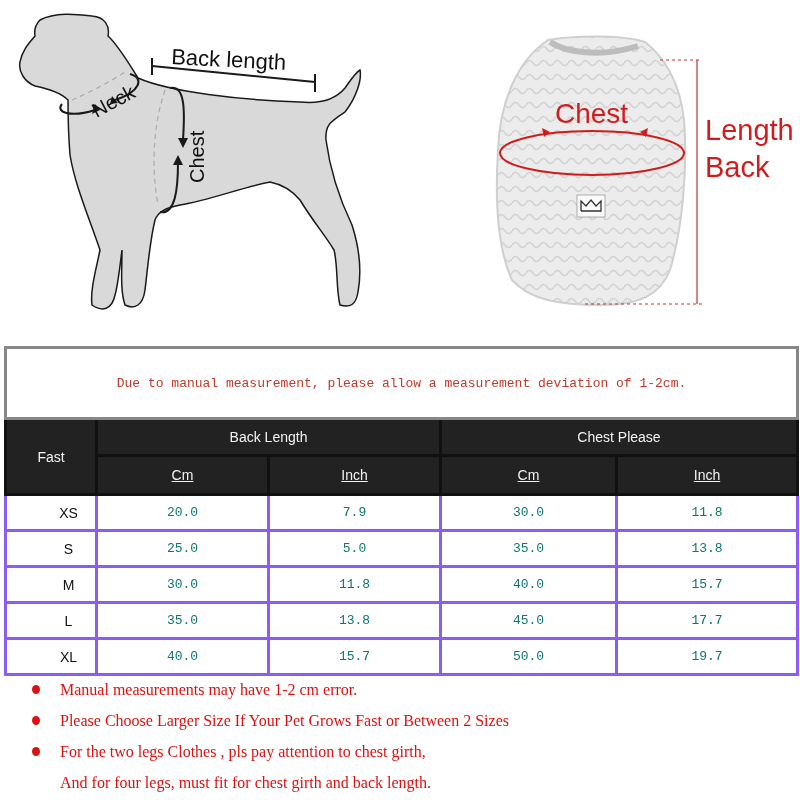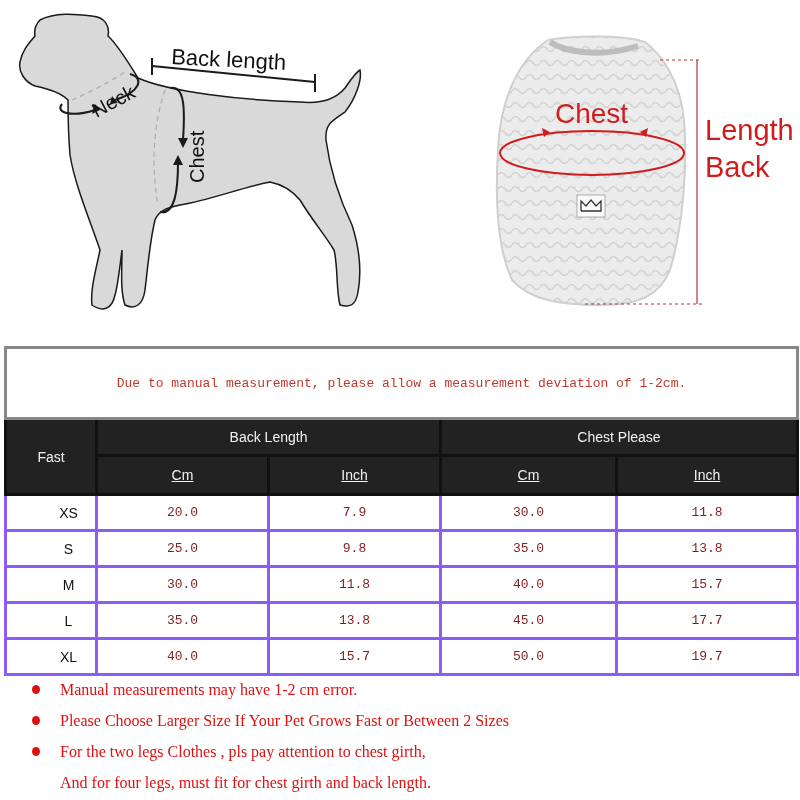--- a/index.html
+++ b/index.html
@@ -18,21 +18,21 @@
   .sw-chest { left:555px; top:98px; font-size:28px; }
   .sw-back { left:705px; top:112px; font-size:29px; line-height:37px; text-align:left; }
 
   .size-table-wrap { position:absolute; left:4px; top:346px; width:792px; }
   table.size-table { border-collapse:collapse; width:792px; table-layout:fixed; }
   .size-table td, .size-table th { border:3px solid #8b5cf6; text-align:center; padding:0; }
   .note-row td { height:68px; background:#fff; color:#c0392b; font-family:"Liberation Mono", monospace; font-size:13px; border-color:#888; }
   .hdr th { background:#222222; color:#f2f2f2; font-weight:normal; font-size:14px; border-color:#111; }
   .hdr1 th { height:34px; }
   .hdr2 th { height:36px;text-decoration:underline; }
-  .body-row td { height:33px; font-size:13px; color:#7f1d1d; }
+  .body-row td { height:33px; font-size:13px; color:#0f766e; }
   .body-row td.size-cell { font-family:"Liberation Sans", sans-serif; font-size:14px; color:#111;padding-left:35px; }
   .body-row td.num { font-family:"Liberation Mono", monospace; }
 
   .notes { position:absolute; left:28px; top:674px; width:760px; }
   .note { display:flex; align-items:flex-start; color:#dd1111; font-family:"Liberation Serif", serif; font-size:16px; line-height:31px; }
   .bullet { width:8px; height:9px; border-radius:50%; background:#dd1111; margin:11px 20px 0 4px; flex:none; }
   .note.cont { padding-left:32px; }
 </style>
 </head>
 <body>
@@ -117,21 +117,21 @@
     <tr class="body-row">
       <td class="size-cell">XS</td>
       <td class="num">20.0</td>
       <td class="num">7.9</td>
       <td class="num">30.0</td>
       <td class="num">11.8</td>
     </tr>
     <tr class="body-row">
       <td class="size-cell">S</td>
       <td class="num">25.0</td>
-      <td class="num">9.8</td>
+      <td class="num">5.0</td>
       <td class="num">35.0</td>
       <td class="num">13.8</td>
     </tr>
     <tr class="body-row">
       <td class="size-cell">M</td>
       <td class="num">30.0</td>
       <td class="num">11.8</td>
       <td class="num">40.0</td>
       <td class="num">15.7</td>
     </tr>

